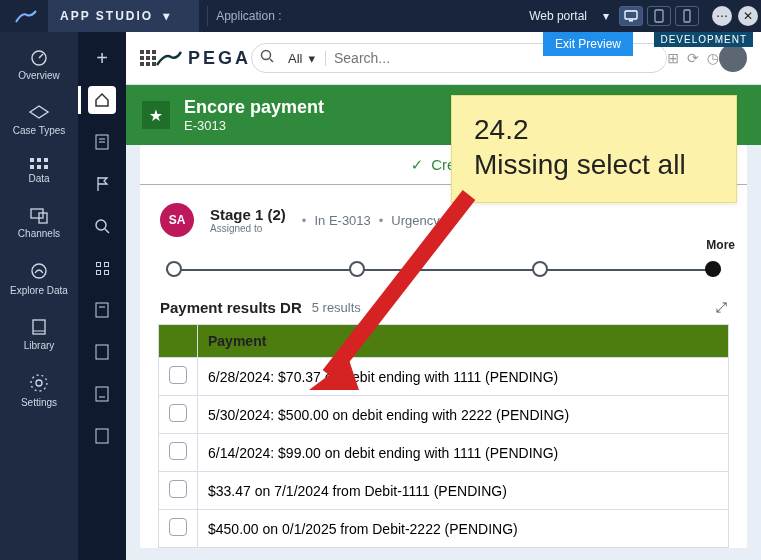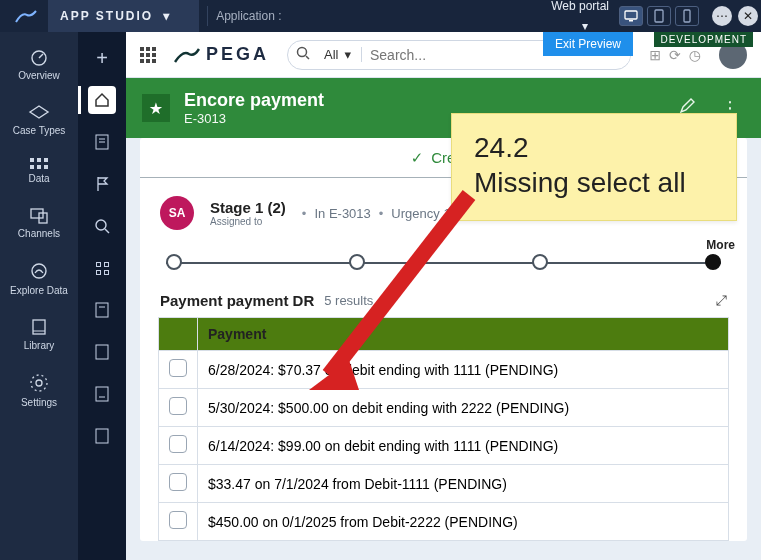--- a/index.html
+++ b/index.html
@@ -5,42 +5,42 @@
   * { box-sizing: border-box; margin: 0; padding: 0; font-family: Arial, Helvetica, sans-serif; }
   body { width: 761px; height: 560px; overflow: hidden; background: #fff; position: relative; }
   
   .topbar { height: 32px; background: #18253c; display: flex; align-items: center; color: #c8d1e0; font-size: 12px; position: relative; }
   .topbar .logo-mark { width: 24px; height: 24px; margin: 0 10px 0 14px; display:flex; align-items:center; justify-content:center;}
   .topbar .appstudio { background: #2a3a58; padding: 0 28px 0 12px; height: 100%; display: flex; align-items: center; letter-spacing: 2px; font-weight: 600; color:#e9eef7; position:relative;}
   .topbar .appstudio .caret, .topbar .webportal .caret { margin-left:10px;}
   .topbar .divider { width:1px; height:20px; background:#33435f; margin:0 8px;}
   .topbar .application-lbl { opacity:.8;}
   .topbar .flex { flex:1;}
-  .topbar .webportal { display:flex; align-items:center; gap:6px; color:#e6ecf5;flex-direction:column;}
+  .topbar .webportal { display:flex; align-items:center; gap:6px; color:#e6ecf5;}
   .topbar .devices { display:flex; gap:4px; margin:0 10px;}
   .dev { width:24px; height:20px; border:1px solid #4c5f80; border-radius:3px; display:flex; align-items:center; justify-content:center; color:#97a8c6;}
   .dev.active { background:#39537d; color:#fff;}
-  .dev-badge { position:absolute; right:8px; top:32px; background:#14532d; color:#fff; font-size:10px; letter-spacing:1px; padding:2px 6px; z-index:30;}
+  .dev-badge { position:absolute; right:8px; top:32px; background:#0c4a6e; color:#fff; font-size:10px; letter-spacing:1px; padding:2px 6px; z-index:30;}
   .circle-btn { width:20px; height:20px; border-radius:50%; background:#d5dbe4; margin:0 3px; display:flex; align-items:center; justify-content:center; color:#222; font-size:12px;}
   
   .layout { display:flex; height: calc(560px - 32px); }
   .leftnav { width:78px; background:#1e2b42; color:#cfd8e6; display:flex; flex-direction:column; align-items:center; padding-top:8px; gap:8px; font-size:10px;}
   .leftnav .item { width:100%; text-align:center; padding:6px 0 8px; cursor:pointer;}
   .leftnav .item svg, .leftnav .item .ic { display:block; margin:0 auto 4px;}
   .leftnav .item span { display:block;}
   
   .rail { width:48px; background:#0f1a2e; display:flex; flex-direction:column; align-items:center; padding-top:12px; gap:14px;}
   .rail .r { width:28px; height:28px; display:flex; align-items:center; justify-content:center; color:#c7d2e6; font-size:15px; border-radius:4px; cursor:pointer;}
   .rail .r.plus { font-size:20px;}
   .rail .r.home { background:#fff; color:#333; border-radius:4px; position:relative;}
   .rail .r.home::before { content:""; position:absolute; left:-10px; top:0; bottom:0; width:3px; background:#fff;}
   
   .main { flex:1; background:#e8eef5; position:relative; overflow:hidden;}
   
-  .whitebar { background:#fff; height:46px; display:flex; align-items:center; padding:0 14px; gap:18px; border-bottom:1px solid #dde4ee;}
+  .whitebar { background:#fff; height:53px; display:flex; align-items:center; padding:0 14px; border-bottom:1px solid #dde4ee;}
   .apps-dots { display:grid; grid-template-columns:repeat(3,4px); grid-template-rows:repeat(3,4px); gap:2px;}
   .apps-dots i { width:4px; height:4px; background:#444; display:block;}
   .pega-logo { display:flex; align-items:center; gap:6px; color:#1e2b42; font-weight:800; letter-spacing:3px; font-size:18px;}
   .searchwrap { flex:1; display:flex; align-items:center;}
   .search { flex:1; display:flex; align-items:center; border:1px solid #cfd7e3; border-radius:20px; height:30px; overflow:hidden; max-width:460px;}
   .search .all { padding:0 10px; display:flex; align-items:center; gap:6px; border-right:1px solid #cfd7e3; font-size:13px; color:#333;}
   .search .mag { margin:0 4px 0 8px; color:#555;}
   .search input { border:none; outline:none; flex:1; font-size:14px; color:#666; padding:0 8px;}
   .miniicons { display:flex; gap:8px; align-items:center; color:#999; font-size:14px;}
   .avatar { width:28px; height:28px; border-radius:50%; background:#5c6773;}
@@ -73,21 +73,21 @@
   .section-hdr { display:flex; align-items:center; gap:10px; padding:8px 20px 8px; font-size:15px;}
   .section-hdr .title { font-weight:700; color:#222;}
   .section-hdr .count { color:#6b7683; font-size:13px;}
   .expand { margin-left:auto; color:#444; font-size:14px; cursor:pointer;}
   table { width:calc(100% - 36px); margin:0 18px; border-collapse:collapse; font-size:14px;}
   th, td { border:1px solid #d7dee7; padding:8px 10px; text-align:left;}
   thead th { background:#4d7c0f; font-weight:700; color:#222;}
   th.chkcol, td.chkcol { width:34px; text-align:center;}
   .chk { width:18px; height:18px; border:1.5px solid #9aa6b4; border-radius:4px; display:inline-block; background:#fff;}
   
-  .note { position:absolute; top:81px; left:325px; right:24px; background:#fdf2aa; border:1px solid #e9dd7d; color:#222; font-size:28px; line-height:1.25; padding:16px 22px 20px; z-index:40; box-shadow:0 2px 4px rgba(0,0,0,.08);}
+  .note { position:absolute; top:63px; left:325px; right:24px; background:#fdf2aa; border:1px solid #e9dd7d; color:#222; font-size:28px; line-height:1.25; padding:16px 22px 20px; z-index:40; box-shadow:0 2px 4px rgba(0,0,0,.08);}
   .arrow { position:absolute; z-index:41; pointer-events:none; top:148px; left:173px;}
 </style>
 </head>
 <body>
 
 <div class="topbar">
   <div class="logo-mark">
     <svg width="22" height="14" viewBox="0 0 22 14">
         <path d="M1 13 Q7 3 12 6 Q16 8 21 2" stroke="#7fb4ff" stroke-width="2" fill="none"></path>
       </svg>
@@ -323,21 +323,21 @@
 
       <div class="timeline">
         <div class="line"></div>
         <div class="node"></div>
         <div class="node"></div>
         <div class="node"></div>
         <div class="node"></div>
       </div>
 
       <div class="section-hdr">
-        <span class="title">Payment payment DR</span>
+        <span class="title">Payment results DR</span>
         <span class="count">5 results</span>
         <span class="expand">⤢</span>
       </div>
 
       <table>
         <thead>
           <tr>
             <th class="chkcol"></th>
             <th>Payment</th>
           </tr>

